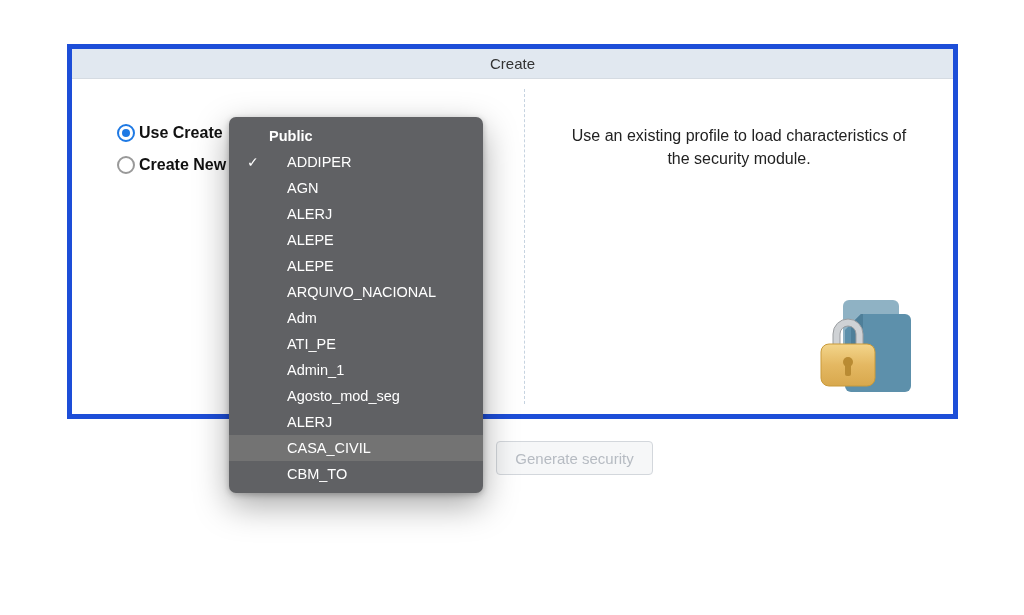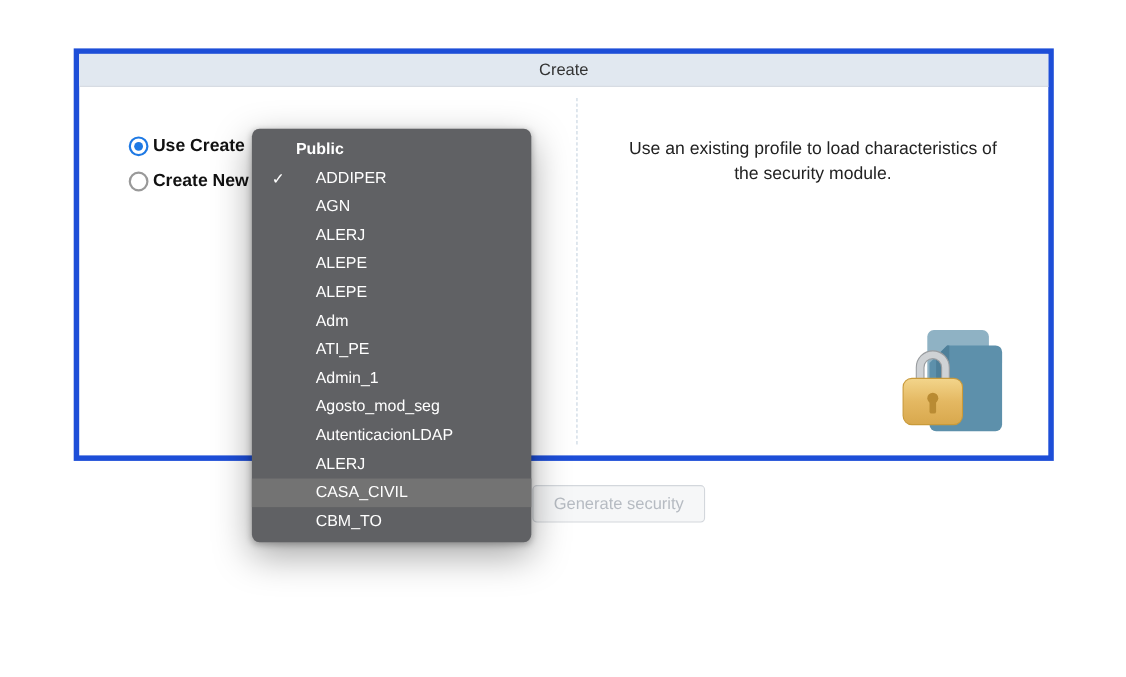--- a/index.html
+++ b/index.html
@@ -79,21 +79,21 @@
     line-height: 1.45;
   }
   .icon-wrap {
     position: absolute;
     right: 30px;
     bottom: 10px;
     width: 120px; height: 120px;
   }
   .button-row {
     position: absolute;
-    left: 55px; top: 435px;
+    left: 67px; top: 435px;
     width: 891px; height: 46px;
     display: flex;
     justify-content: center;
     gap: 18px;
     align-items: center;
   }
   .btn {
     height: 34px;
     padding: 0 18px;
     border: 1px solid #c8ccd1;
@@ -198,21 +198,21 @@
 </div>
 
 <div class="dropdown" id="dropdown">
   <div class="dd-heading">Public</div>
 
 <div class="dd-item"><span class="dd-check">✓</span><span>ADDIPER</span></div>
     <div class="dd-item"><span>AGN</span></div>
     <div class="dd-item"><span>ALERJ</span></div>
     <div class="dd-item"><span>ALEPE</span></div>
     <div class="dd-item"><span>ALEPE</span></div>
+    <div class="dd-item"><span>ARQUIVO_NACIONAL</span></div>
     <div class="dd-item"><span>Adm</span></div>
     <div class="dd-item"><span>ATI_PE</span></div>
     <div class="dd-item"><span>Admin_1</span></div>
     <div class="dd-item"><span>Agosto_mod_seg</span></div>
-    <div class="dd-item"><span>AutenticacionLDAP</span></div>
     <div class="dd-item"><span>ALERJ</span></div>
     <div class="dd-item highlight"><span>CASA_CIVIL</span></div>
     <div class="dd-item"><span>CBM_TO</span></div>
   </div>
 
 </body></html>

